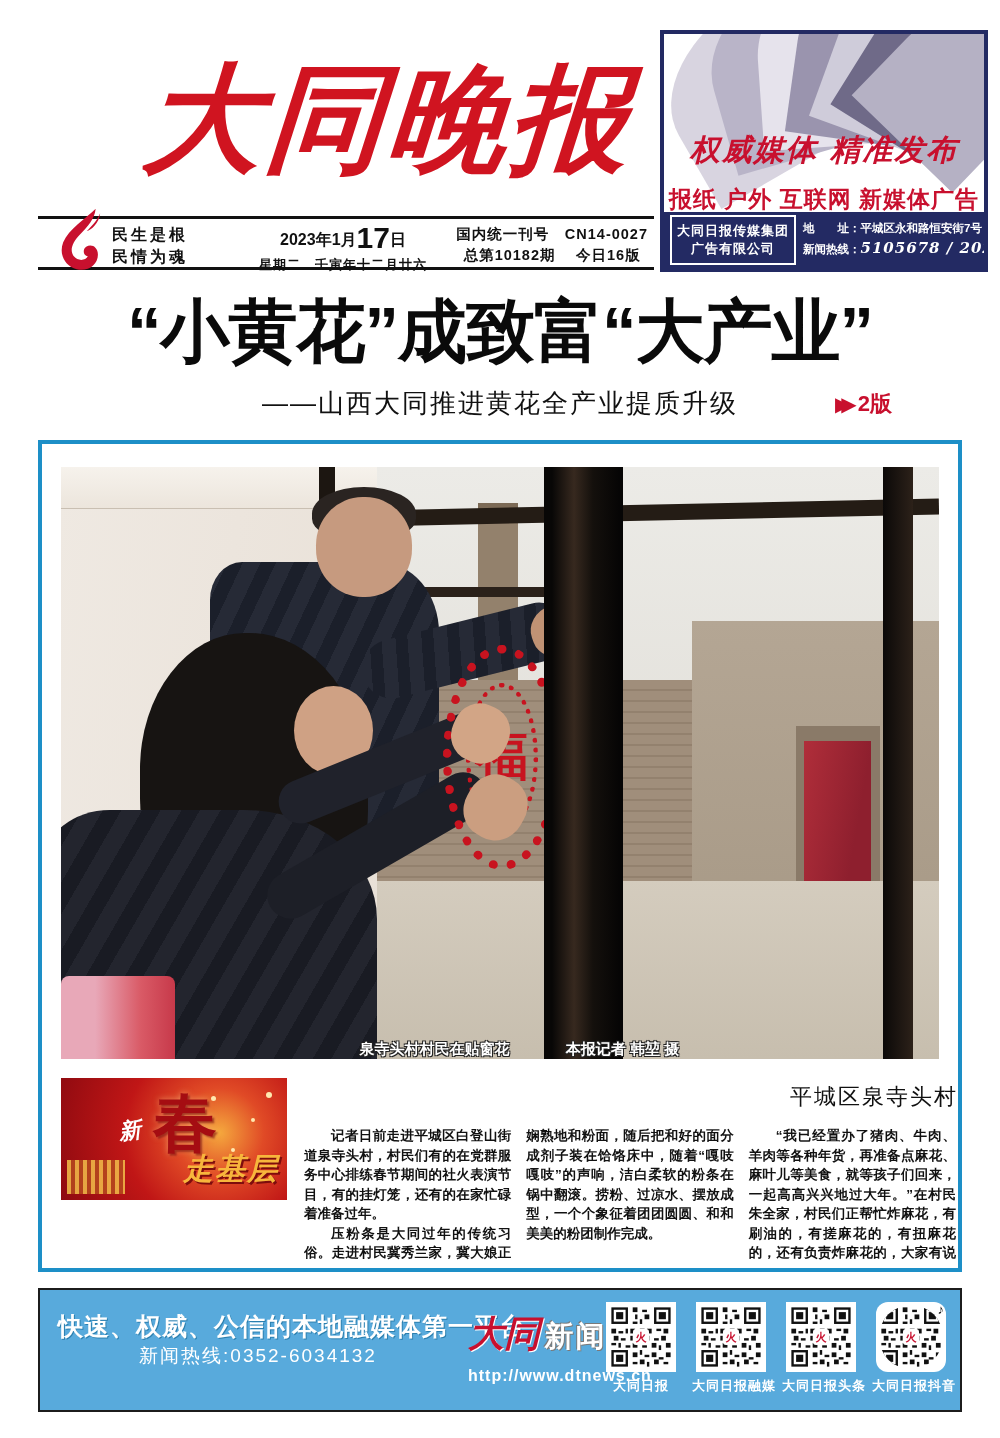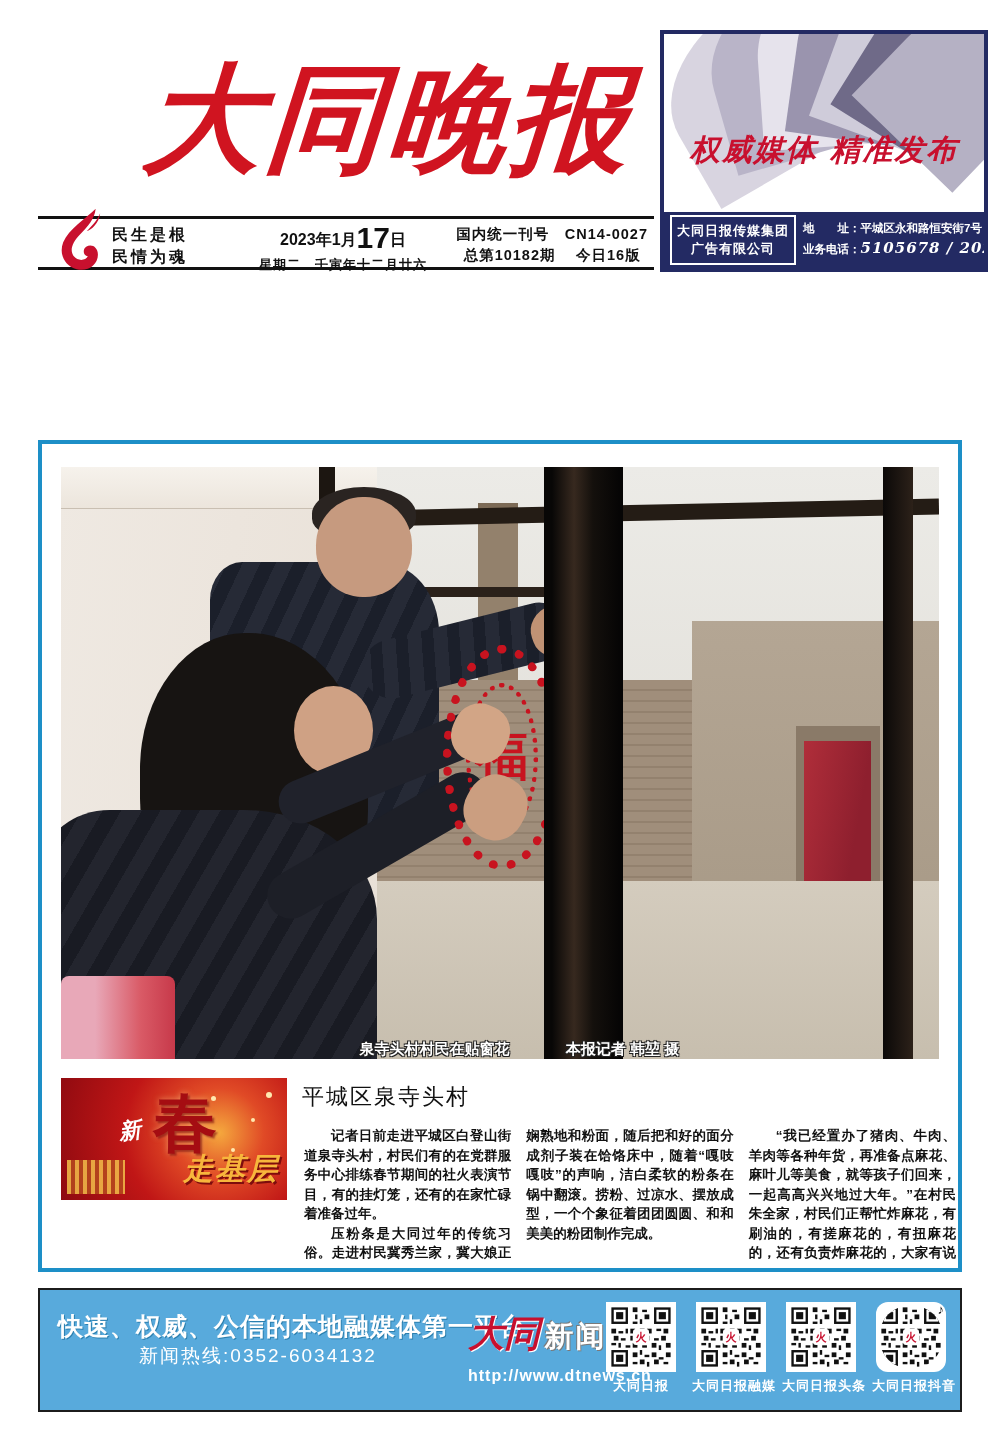--- a/index.html
+++ b/index.html
@@ -119,21 +119,21 @@
     font-family:"DejaVu Serif",serif;text-shadow:2px 2px 2px rgba(120,10,10,.6),0 0 6px rgba(255,220,150,.5);}
   .promo .zjc{position:absolute;right:8px;bottom:10px;font-size:30px;font-weight:900;letter-spacing:2px;
     color:#f7b63c;font-style:italic;text-shadow:2px 2px 0 #7e0d0d;}
   .promo .spark{position:absolute;border-radius:50%;background:#ffe9b0;}
 
   
   .brief{position:absolute;left:19px;top:766px;width:226px;font-size:13.5px;line-height:1.6;
     color:#111;text-align:justify;text-indent:2em;font-weight:600;}
 
   
-  .art-head{position:absolute;left:260px;top:638px;width:656px;display:flex;align-items:flex-end;justify-content:space-between;gap:34px;}
+  .art-head{position:absolute;left:260px;top:638px;width:656px;display:flex;align-items:flex-end;justify-content:flex-end;gap:34px;}
   .kicker{font-size:22px;color:#111;letter-spacing:2px;padding-bottom:3px;}
   .art-title{font-size:33px;font-weight:900;color:#0a0a0a;letter-spacing:3px;}
   .art-body{position:absolute;left:262px;top:682px;width:652px;height:150px;overflow:hidden;
     column-count:3;column-gap:15px;font-size:13.5px;line-height:1.45;color:#111;text-align:justify;font-weight:600;}
   .art-body p{margin:0;text-indent:2em;}
 
   
   .footer{position:absolute;left:38px;top:1288px;width:924px;height:124px;background:#58aadc;border:2px solid #1c1c1c;}
   .foot-slogan{position:absolute;left:18px;top:20px;width:400px;text-align:center;color:#fff;}
   .foot-slogan .l1{font-size:25px;font-weight:900;letter-spacing:1px;white-space:nowrap;
@@ -167,28 +167,29 @@
     <div>
       <div class="fan" style="left:40px;top:-60px;width:260px;height:170px;background:#d8d4e0;transform:rotate(-30deg);"></div>
       <div class="fan" style="left:70px;top:-66px;width:230px;height:176px;background:#b9b4c8;transform:rotate(-16deg);"></div>
       <div class="fan" style="left:100px;top:-70px;width:205px;height:180px;background:#e6e3ec;transform:rotate(-4deg);"></div>
       <div class="fan" style="left:120px;top:-70px;width:185px;height:180px;background:#9a94ae;transform:rotate(8deg);"></div>
       <div class="fan" style="left:140px;top:-66px;width:165px;height:176px;background:#cfccda;transform:rotate(20deg);"></div>
       <div class="fan" style="left:155px;top:-58px;width:150px;height:168px;background:#6f6a88;transform:rotate(32deg);"></div>
       <div class="fan" style="left:168px;top:-48px;width:140px;height:158px;background:#b5b1c4;transform:rotate(44deg);"></div>
     </div>
     <div class="ad-slogan">权威媒体  精准发布</div>
+    <div class="ad-services">报纸 户外 互联网 新媒体广告</div>
     <div class="ad-bottom">
       <div class="ad-company">
         <div>大同日报传媒集团</div>
         <div>广告有限公司</div>
       </div>
       <div class="ad-contact">
         <div><span>地　　址：</span><span>平城区永和路恒安街7号</span></div>
-        <div><span>业务电话：</span><span class="ad-phone">5105678 / 2023122</span></div>
+        <div><span>新闻热线：</span><span class="ad-phone">5105678 / 2023122</span></div>
       </div>
     </div>
   </div>
 
   <div class="info-bar">
     <svg class="flame" viewBox="0 0 100 130">
       <path fill="#c8102e" d="M78 2 C60 20 30 38 20 62 C12 82 22 104 44 110 C64 115 82 102 82 84 C82 70 70 64 61 70 C54 75 56 86 64 87 C60 95 46 96 39 87 C31 77 36 62 50 48 C64 34 76 20 78 2 Z"></path>
       <path fill="#c8102e" d="M86 10 C80 24 70 34 62 42 C70 40 84 28 86 10 Z"></path>
     </svg>
     <div class="slogan">
@@ -198,20 +199,25 @@
     <div class="datecol">
       <div class="l1"><span>2023年1月</span><span class="day">17</span><span>日</span></div>
       <div class="l2">星期二　壬寅年十二月廿六</div>
     </div>
     <div class="issuecol">
       <div>国内统一刊号　CN14-0027</div>
       <div>总第10182期　 今日16版</div>
     </div>
   </div>
 
+  <div class="headline">“小黄花”成致富“大产业”</div>
+  <div class="subtitle-row">
+    <span class="subtitle">——山西大同推进黄花全产业提质升级</span>
+    <span class="pageref"><span class="arr">▶▶</span><span class="num">2版</span></span>
+  </div>
 
   <div class="frame">
 
     <div class="photo">
       <div class="ceiling"></div>
       <div class="scene">
         <div class="sky"></div>
         <div class="chimney"></div>
         <div class="brickwall"></div>
         <div class="farhouse">

